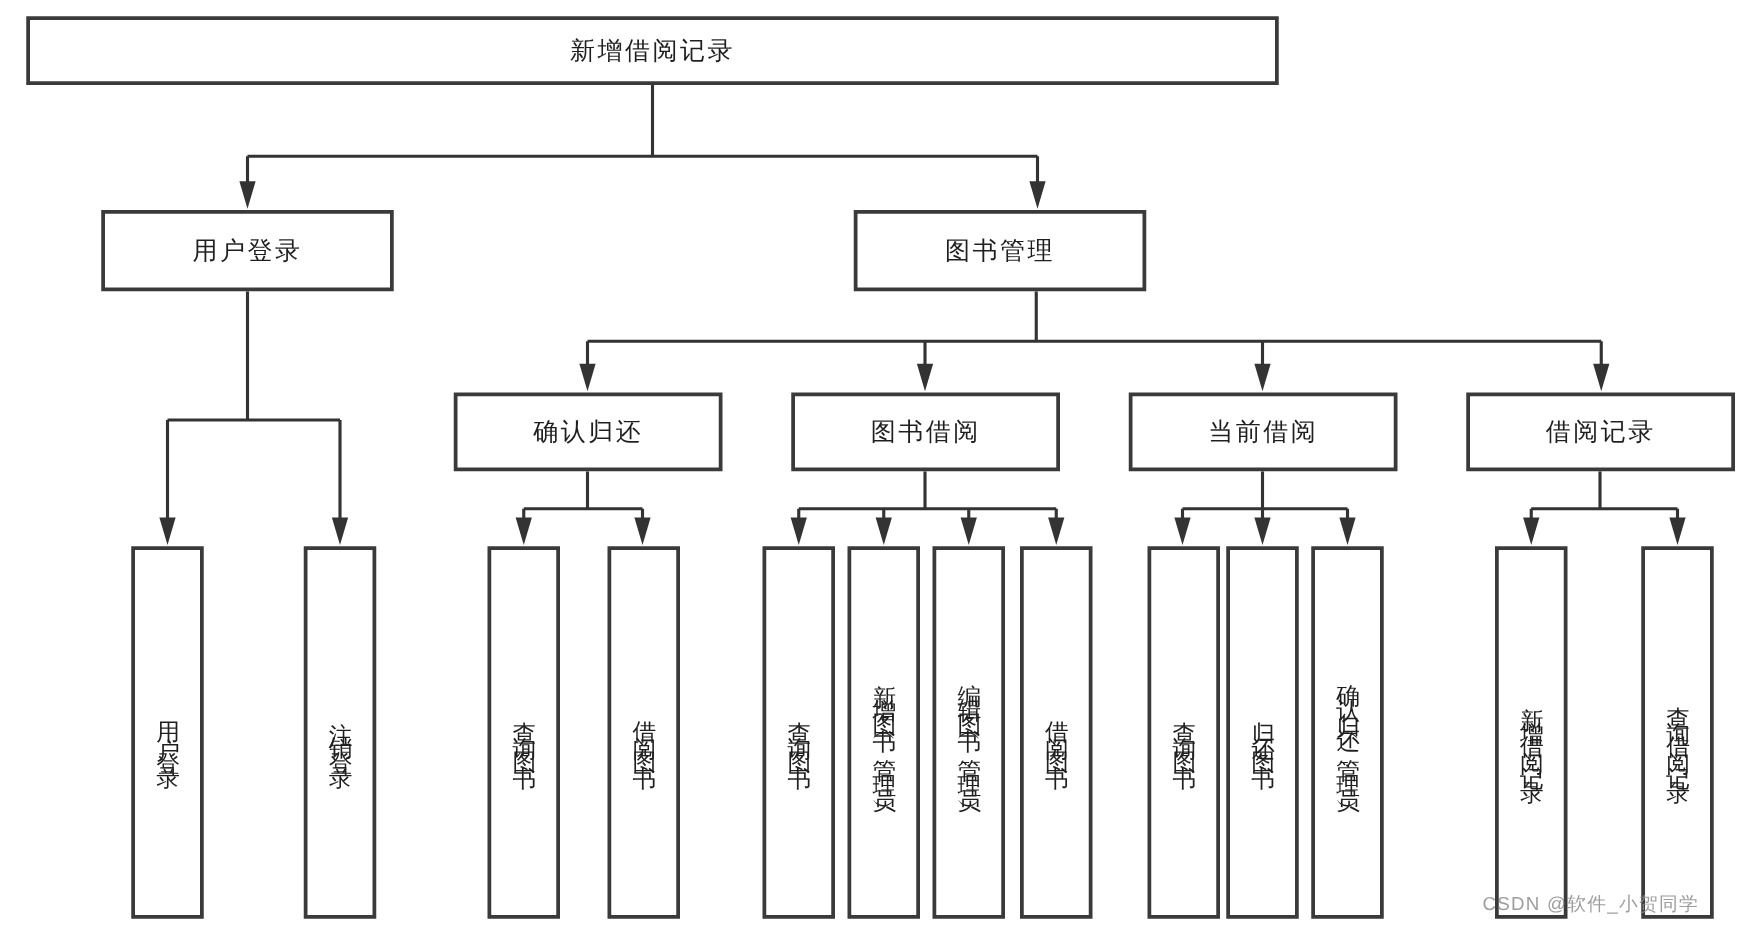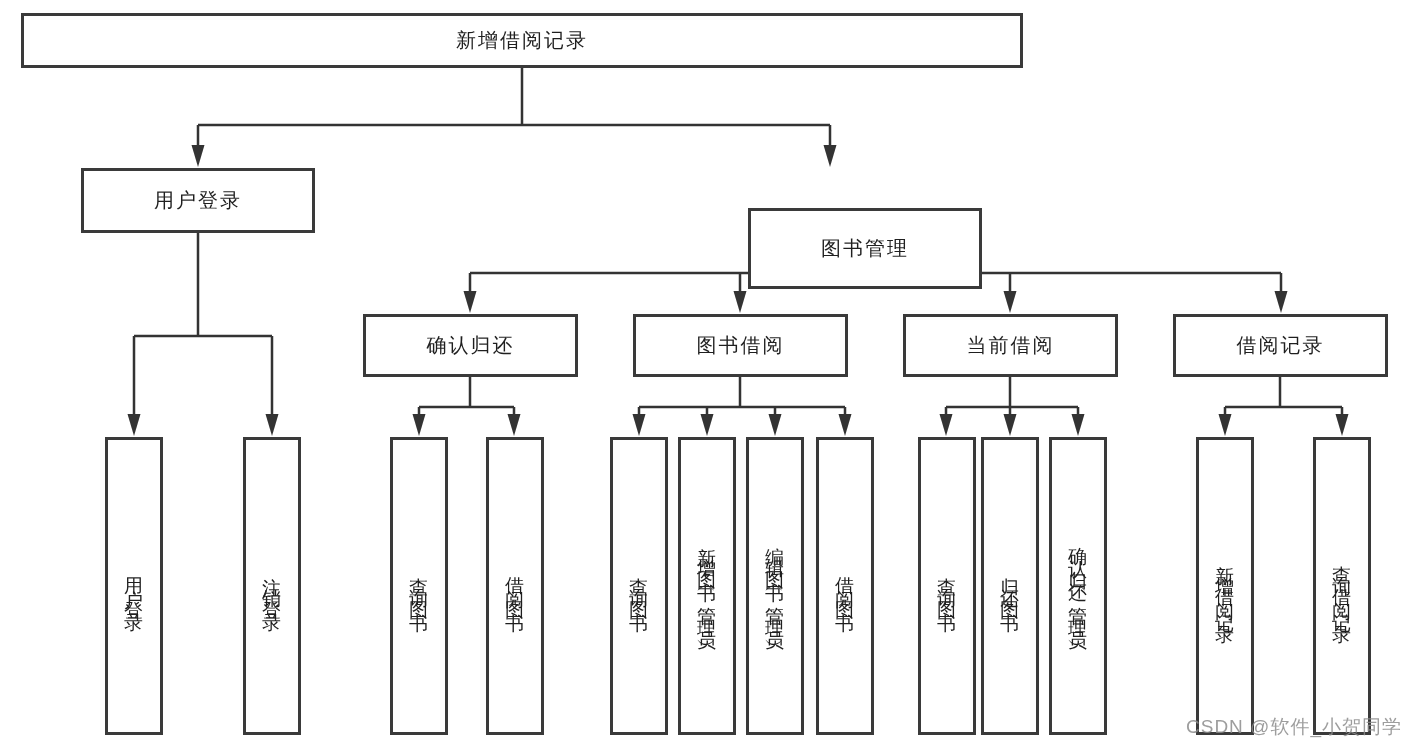--- a/index.html
+++ b/index.html
@@ -18,33 +18,33 @@
     border:3px solid #3a3a3a;top:437px;width:58px;height:298px;
     display:flex;align-items:center;justify-content:center;z-index:1;
   }
   .leaf .vtext{
     writing-mode:vertical-lr;text-orientation:mixed;white-space:nowrap;
     font-size:19px;letter-spacing:12px;color:#1f1f1f;line-height:1;
   }
   
   #n-root{left:21px;top:13px;width:1002px;height:55px;}
   #n-user{left:81px;top:168px;width:234px;height:65px;}
-  #n-mgmt{left:748px;top:168px;width:234px;height:81px;margin-top:40px;}
+  #n-mgmt{left:683px;top:168px;width:234px;height:65px;}
   #n-g1{left:363px;top:314px;width:215px;height:63px;}
   #n-g2{left:633px;top:314px;width:215px;height:63px;}
   #n-g3{left:903px;top:314px;width:215px;height:63px;}
   #n-g4{left:1173px;top:314px;width:215px;height:63px;text-align:right;}
   #l1{left:105px;} #l2{left:243px;}
   #l3{left:390px;} #l4{left:486px;}
   #l5{left:610px;} #l6{left:678px;} #l7{left:746px;} #l8{left:816px;}
   #l9{left:918px;} #l10{left:981px;} #l11{left:1049px;}
   #l12{left:1196px;} #l13{left:1313px;}
   .watermark{
     position:absolute;left:1186px;top:714px;z-index:3;
-    font-size:19px;color:rgba(140,140,140,0.85);letter-spacing:1px;white-space:nowrap;
+    font-size:15px;color:rgba(140,140,140,0.85);letter-spacing:1px;white-space:nowrap;
   }
 </style>
 </head>
 <body>
 
 <div class="canvas">
 
   <svg class="wires" width="1405" height="747" viewBox="0 0 1405 747">
     <g stroke="#333333" stroke-width="2.5" fill="none">
 

